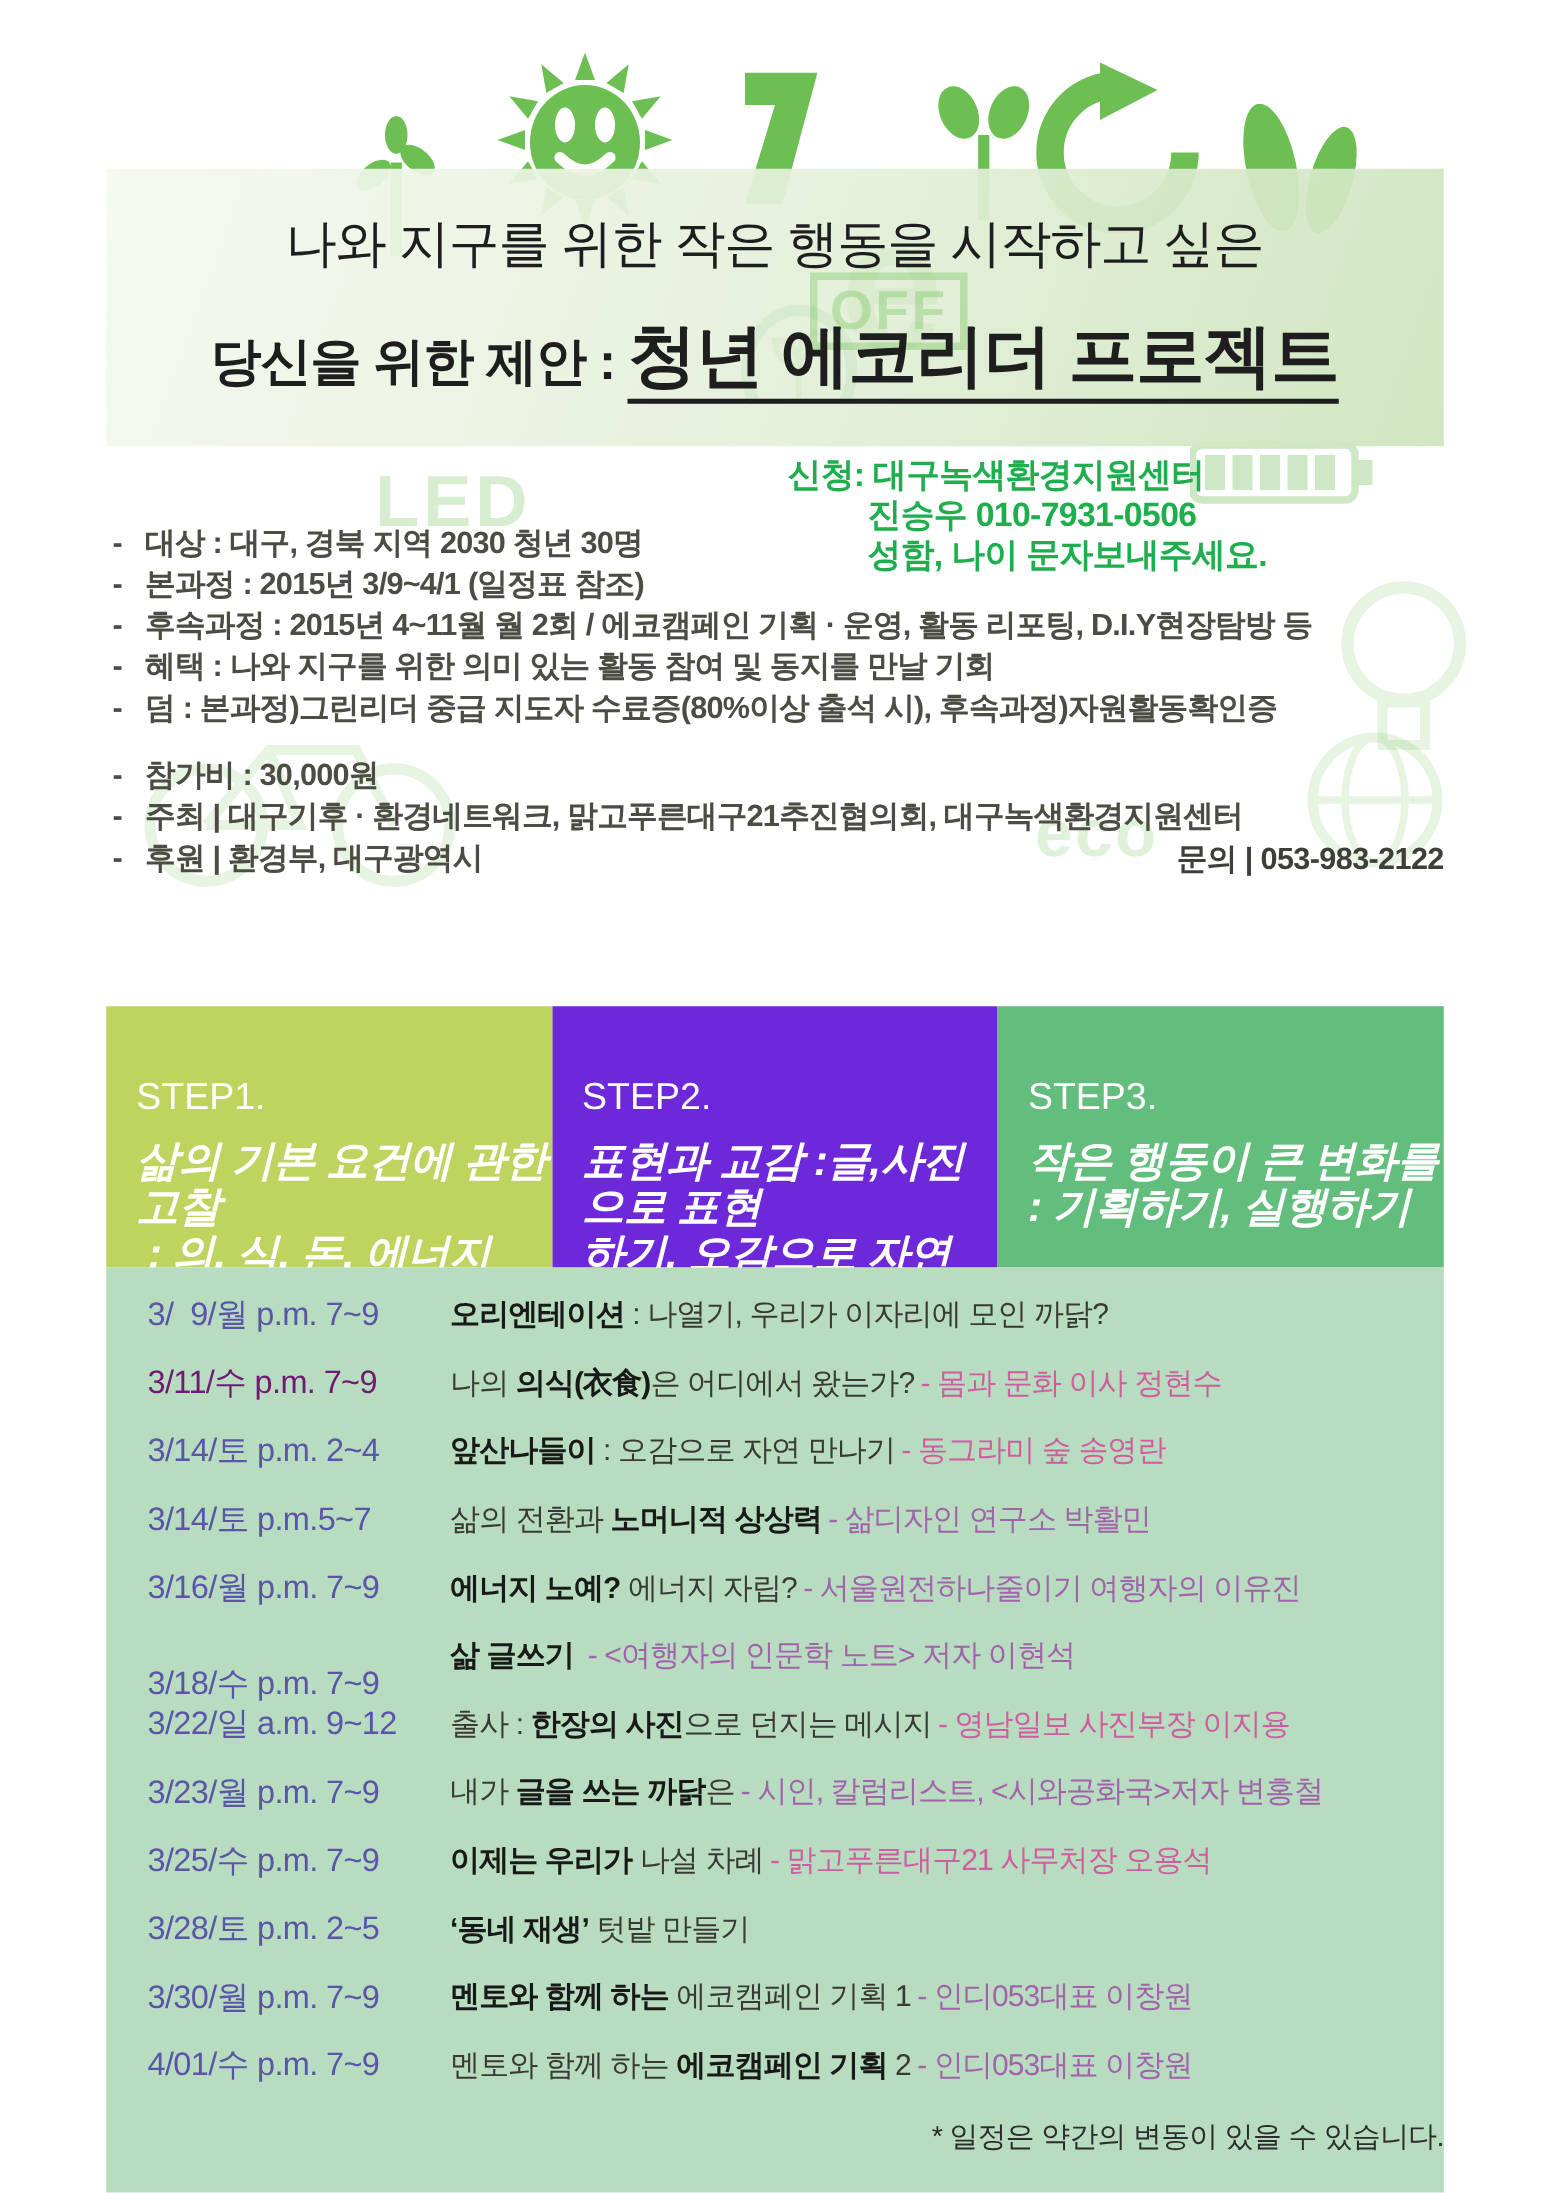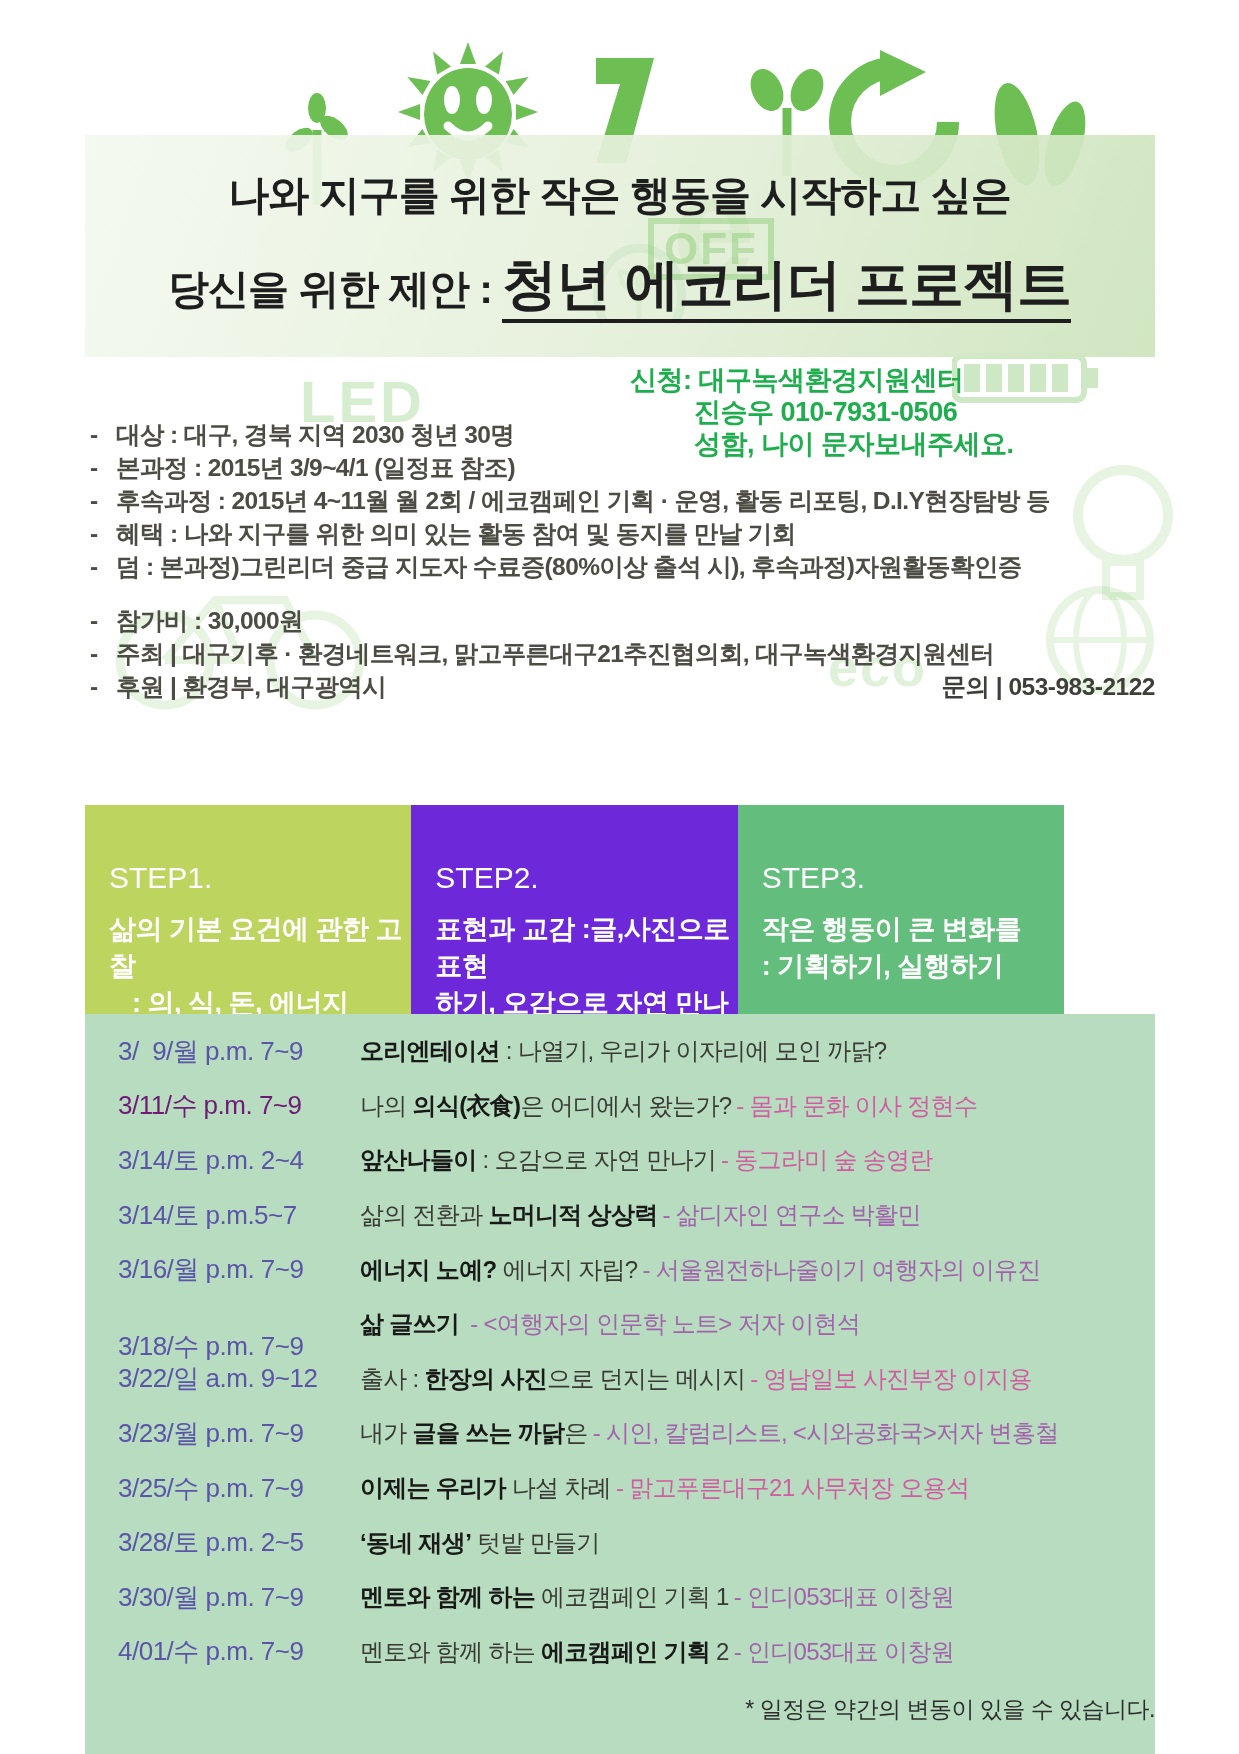--- a/index.html
+++ b/index.html
@@ -16,39 +16,39 @@
   .header-panel{
     position:absolute;left:85px;top:135px;width:1070px;height:222px;z-index:2;
     background:linear-gradient(110deg,rgba(244,249,239,.93) 0%,rgba(227,239,216,.93) 55%,rgba(205,228,188,.93) 100%);
   }
   .decor-word{position:absolute;font-weight:700;color:rgba(109,191,83,.35);z-index:3;}
   .word-off{left:648px;top:218px;font-size:44px;border:6px solid rgba(109,191,83,.35);padding:0 10px;letter-spacing:2px;}
   .word-led{left:300px;top:368px;font-size:58px;color:rgba(109,191,83,.28);letter-spacing:3px;}
   .word-eco{left:828px;top:636px;font-size:54px;color:rgba(109,191,83,.22);letter-spacing:2px;}
   
   .title-line1{position:absolute;left:0;top:168px;width:100%;text-align:center;z-index:4;
-    font-size:41px;font-weight:700;color:#1e1e1e;letter-spacing:-1px;}
+    font-size:41px;font-weight:400;color:#1e1e1e;letter-spacing:-1px;}
   .title-line2{position:absolute;left:0;top:248px;width:100%;text-align:center;z-index:4;color:#1e1e1e;}
   .title-prefix{font-size:41px;font-weight:700;letter-spacing:-1px;}
   .title-emph{font-size:55px;font-weight:800;letter-spacing:-1px;border-bottom:4px solid #1e1e1e;padding-bottom:4px;}
   
   .contact{position:absolute;left:630px;top:364px;z-index:5;color:#1fae4d;font-weight:700;font-size:27px;line-height:32px;letter-spacing:-0.5px;}
   .contact .indent{margin-left:64px;}
   
   .info-list{position:absolute;left:90px;z-index:5;color:#4c4c44;font-weight:700;font-size:24.5px;letter-spacing:-0.6px;}
   #info-list-1{top:418px;}
   #info-list-2{top:604px;}
   .info-line{height:33px;line-height:33px;white-space:nowrap;}
   .dash{display:inline-block;width:26px;}
   .inquiry{position:absolute;right:84px;top:670px;z-index:5;font-size:24.5px;font-weight:700;color:#3f3f39;letter-spacing:-0.5px;}
   
-  .steps{position:absolute;left:85px;top:805px;width:979px;height:209px;display:flex;z-index:5;}
+  .steps{position:absolute;left:85px;top:805px;width:1070px;height:209px;display:flex;z-index:5;}
   .step-box{flex:1;color:#ffffff;padding:56px 0 0 24px;box-sizing:border-box;}
   .step-label{font-size:30px;font-weight:400;margin-bottom:16px;}
-  .step-line{font-size:27px;font-weight:700;line-height:37px;letter-spacing:-0.5px;}
+  .step-line{font-size:34px;font-weight:700;line-height:37px;letter-spacing:-0.5px;font-style:italic;}
   .step-box.center-l2 .l2{text-align:center;padding-right:40px;}
   
   .schedule{position:absolute;left:85px;top:1014px;width:1070px;height:797px;z-index:5;
     background:#b7dcc0;padding-top:10px;box-sizing:border-box;overflow:hidden;}
   .sched-row{display:flex;align-items:center;height:54.6px;}
   .sched-time{width:242px;padding-left:33px;flex:none;color:#5b55a8;font-size:26px;white-space:pre;letter-spacing:-0.5px;}
   .sched-desc{flex:1;font-size:24px;color:#3a3a34;letter-spacing:-0.7px;white-space:nowrap;}
   .sched-desc b{font-weight:700;color:#191917;}
   .speaker{margin-left:5px;}
   .tone-pink{color:#d05da0;}

